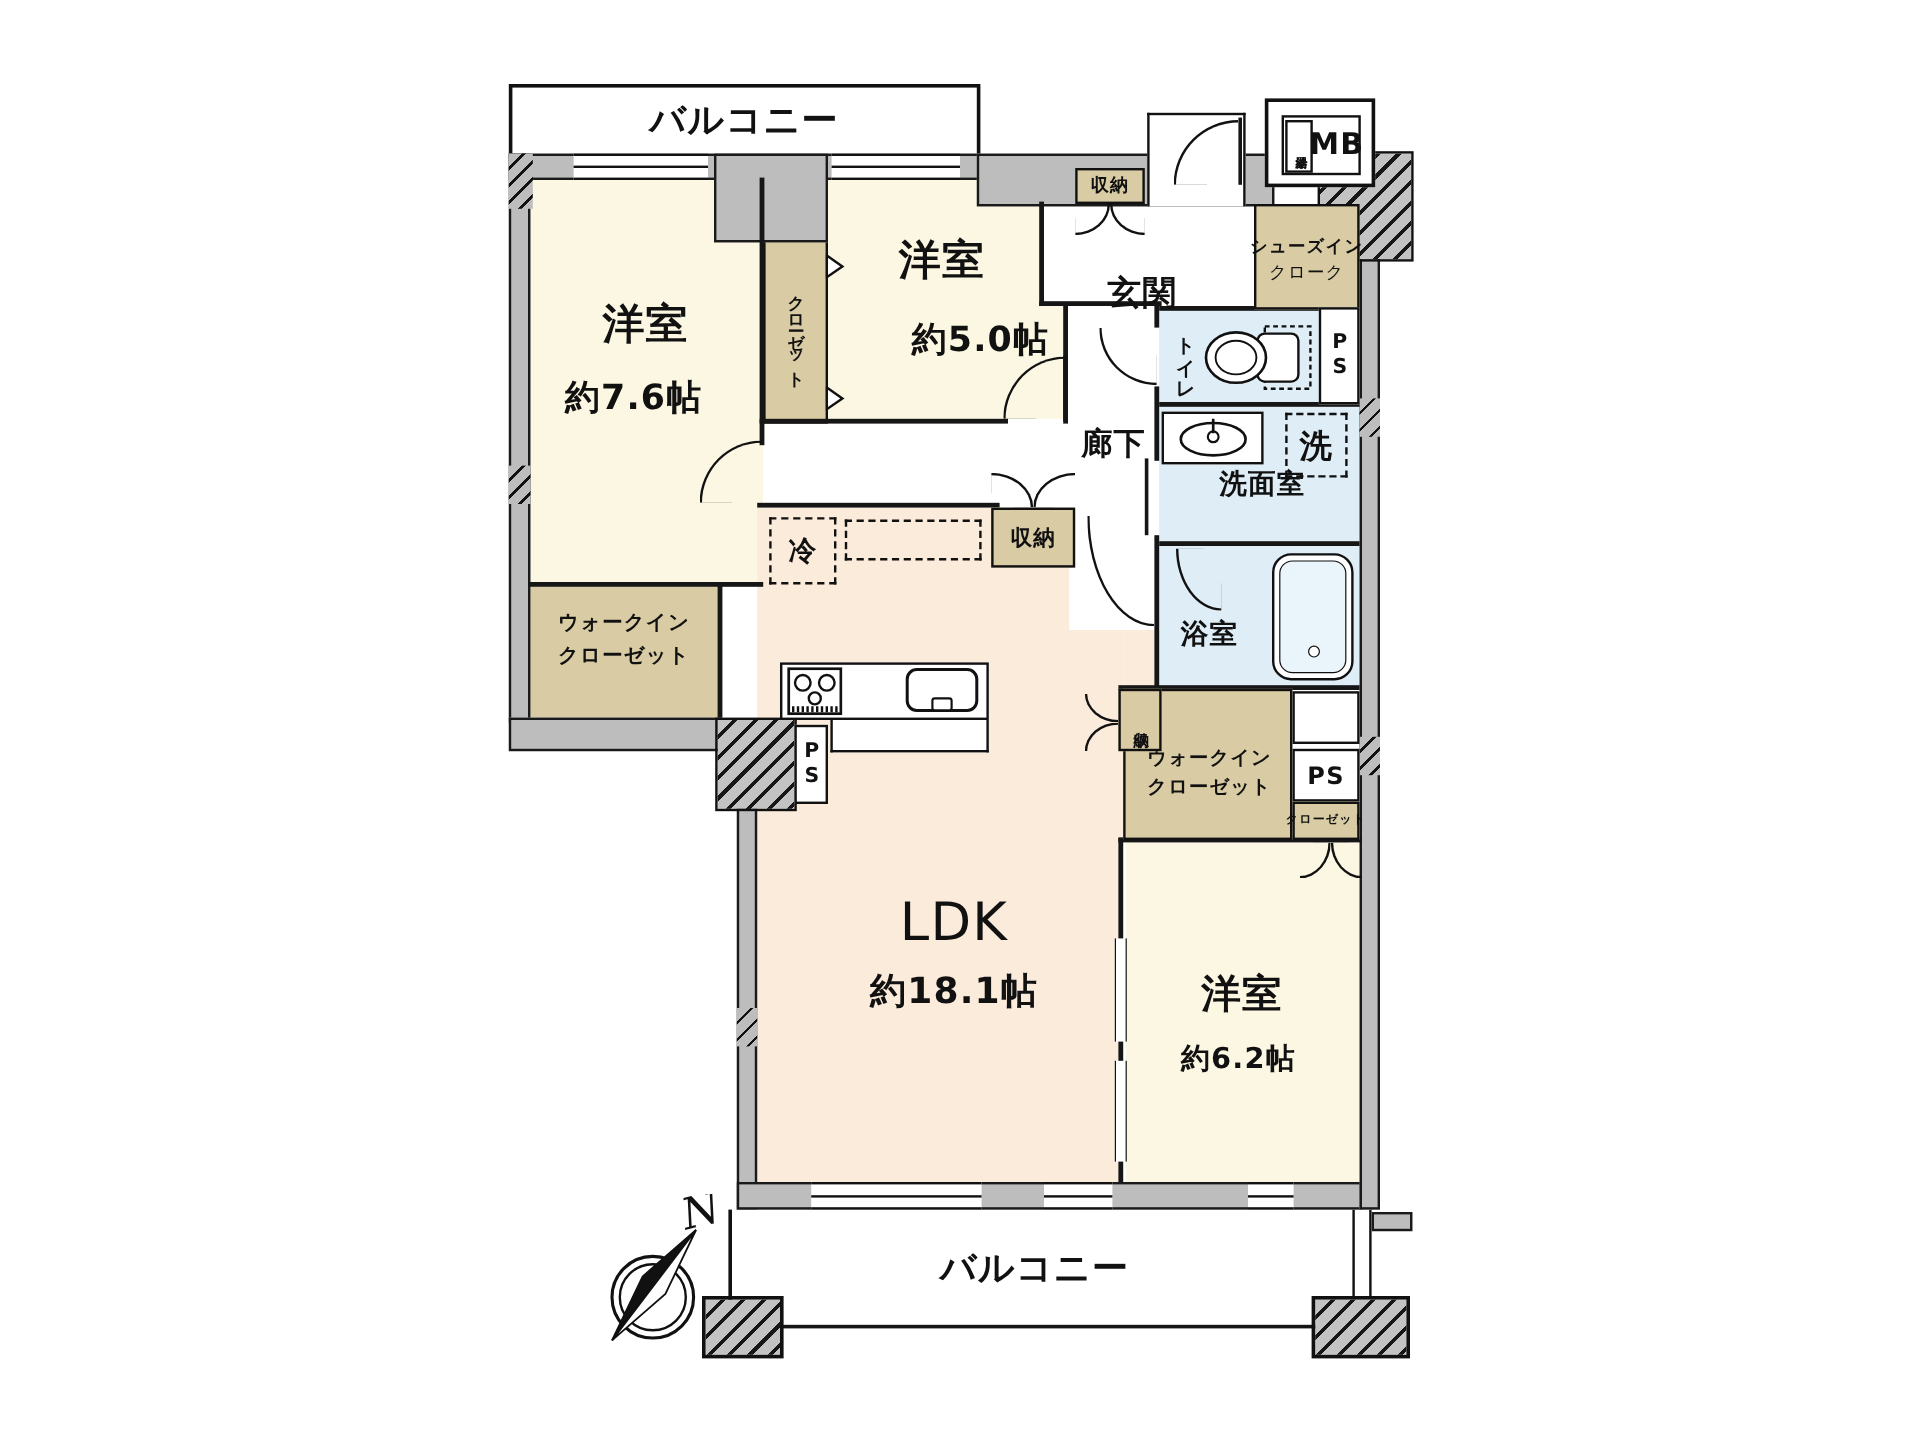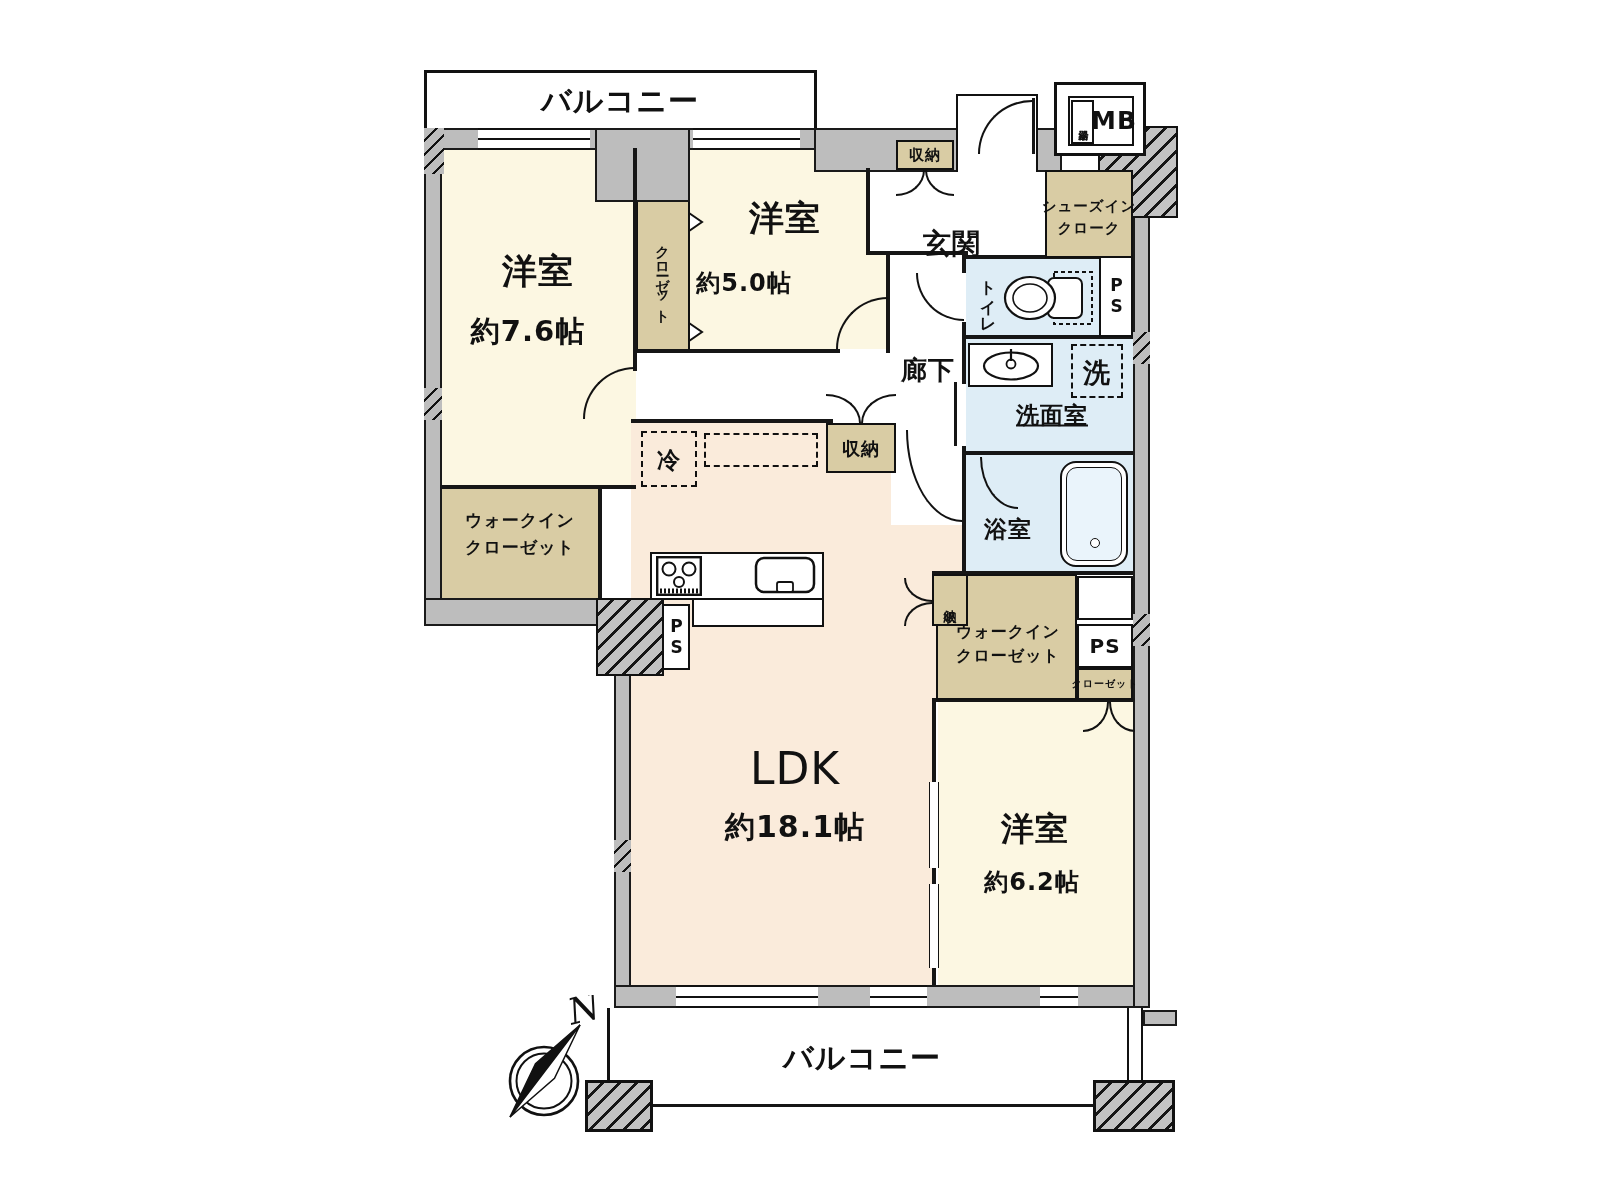--- a/index.html
+++ b/index.html
@@ -113,42 +113,42 @@
   <div class="lbl" style="left:1114px;top:120px;font-size:25px;">MB</div>
 
   <div class="box" style="left:896px;top:140px;width:58px;height:30px;background:#D9CCA4;"></div>
   <div class="lbl" style="left:925px;top:155px;font-size:15px;">収納</div>
   <div class="arc" style="left:896px;top:170px;width:29px;height:26px;border-bottom-width:2.2px;border-right-width:2.2px;border-bottom-right-radius:100% 100%;"></div>
   <div class="arc" style="left:925px;top:170px;width:29px;height:26px;border-bottom-width:2.2px;border-left-width:2.2px;border-bottom-left-radius:100% 100%;"></div>
   <div class="lbl" style="left:952px;top:212px;font-size:28px;margin-top:32px;">玄関</div>
 
   <div class="box" style="left:1045px;top:170px;width:88px;height:88px;background:#D9CCA4;border-width:2px;"></div>
   <div class="lbl" style="left:1089px;top:206px;font-size:14.5px;font-weight:600;">シューズイン</div>
-  <div class="lbl" style="left:1089px;top:228px;font-size:14.5px;font-weight:700;">クローク</div>
+  <div class="lbl" style="left:1089px;top:228px;font-size:14.5px;font-weight:400;">クローク</div>
 
   <div class="abs" style="left:1099px;top:256px;width:34px;height:81px;background:#fff;border:2.5px solid #111;"></div>
   <div class="lbl stack" style="left:1116px;top:296px;font-size:17px;">PS</div>
   <div class="lbl vtext" style="left:988px;top:297px;font-size:16px;">トイレ</div>
   <svg class="abs" style="left:1002px;top:266px;" width="96" height="64" viewBox="0 0 96 64">
     <rect x="52" y="6" width="38" height="52" fill="none" stroke="#111" stroke-width="2" stroke-dasharray="4 3"></rect>
     <rect x="46" y="12" width="34" height="40" rx="6" fill="#fff" stroke="#111" stroke-width="2"></rect>
     <ellipse cx="28" cy="32" rx="25" ry="21" fill="#fff" stroke="#111" stroke-width="2.2"></ellipse>
     <ellipse cx="28" cy="32" rx="17" ry="14" fill="none" stroke="#111" stroke-width="1.6"></ellipse>
   </svg>
   <div class="arc" style="left:916px;top:273px;width:48px;height:48px;border-bottom-width:2.4px;border-left-width:2.4px;border-bottom-left-radius:100% 100%;"></div>
 
   <div class="abs" style="left:968px;top:343px;width:85px;height:44px;background:#fff;border:2px solid #111;"></div>
   <svg class="abs" style="left:976px;top:347px;" width="70" height="36" viewBox="0 0 70 36">
     <ellipse cx="35" cy="19" rx="27" ry="13.5" fill="#fff" stroke="#111" stroke-width="2.2"></ellipse>
     <line x1="35" y1="2" x2="35" y2="14" stroke="#111" stroke-width="2.2"></line>
     <circle cx="35" cy="17" r="4.5" fill="none" stroke="#111" stroke-width="1.8"></circle>
   </svg>
   <div class="dash" style="left:1071px;top:344px;width:52px;height:54px;"></div>
   <div class="lbl" style="left:1097px;top:372px;font-size:27px;">洗</div>
-  <div class="lbl" style="left:1052px;top:415px;font-size:23px;text-decoration:underline;">洗面室</div>
+  <div class="lbl" style="left:1052px;top:404px;font-size:23px;">洗面室</div>
 
   <div class="arc" style="left:980px;top:457px;width:38px;height:52px;border-bottom-width:2.4px;border-left-width:2.4px;border-bottom-left-radius:100% 100%;"></div>
   <div class="abs" style="left:1060px;top:461px;width:68px;height:106px;background:#fff;border:2.5px solid #111;border-radius:16px;"></div>
   <div class="abs" style="left:1066px;top:467px;width:56px;height:94px;background:#EAF4FB;border:1.8px solid #111;border-radius:11px;"></div>
   <div class="abs" style="left:1090px;top:538px;width:10px;height:10px;border:1.8px solid #111;border-radius:50%;background:#fff;"></div>
   <div class="lbl" style="left:1008px;top:529px;font-size:23px;">浴室</div>
 
   <div class="lbl" style="left:928px;top:370px;font-size:26px;">廊下</div>
   <div class="arc" style="left:906px;top:430px;width:56px;height:92px;border-bottom-width:2.4px;border-left-width:2.4px;border-bottom-left-radius:100% 100%;"></div>
 
@@ -156,21 +156,21 @@
   <div class="lbl" style="left:528px;top:331px;font-size:29px;">約7.6帖</div>
   <div class="lbl vtext" style="left:663px;top:276px;font-size:14px;font-weight:600;">クローゼット</div>
   <svg class="abs" style="left:688px;top:212px;" width="16" height="20" viewBox="0 0 16 20">
       <path d="M1 1 L14 10 L1 19 Z" fill="#fff" stroke="#111" stroke-width="2"></path>
     </svg>
   <svg class="abs" style="left:688px;top:322px;" width="16" height="20" viewBox="0 0 16 20">
       <path d="M1 1 L14 10 L1 19 Z" fill="#fff" stroke="#111" stroke-width="2"></path>
     </svg>
 
   <div class="lbl" style="left:785px;top:218px;font-size:35px;">洋室</div>
-  <div class="lbl" style="left:744px;top:283px;font-size:24px;">約5.0帖</div>
+  <div class="lbl" style="left:817px;top:283px;font-size:29px;">約5.0帖</div>
   <div class="lineV" style="left:886px;top:297px;width:3px;height:54px;"></div>
   <div class="arc" style="left:836px;top:297px;width:52px;height:52px;border-top-width:2.4px;border-left-width:2.4px;border-top-left-radius:100% 100%;"></div>
   <div class="arc" style="left:583px;top:367px;width:52px;height:52px;border-top-width:2.4px;border-left-width:2.4px;border-top-left-radius:100% 100%;"></div>
 
   <div class="lbl" style="left:520px;top:520px;font-size:17px;font-weight:600;">ウォークイン</div>
   <div class="lbl" style="left:520px;top:547px;font-size:17px;font-weight:600;">クローゼット</div>
 
   <div class="box" style="left:826px;top:423px;width:70px;height:50px;background:#D9CCA4;"></div>
   <div class="lbl" style="left:861px;top:449px;font-size:18px;">収納</div>
   <div class="arc" style="left:826px;top:394px;width:35px;height:29px;border-top-width:2.2px;border-right-width:2.2px;border-top-right-radius:100% 100%;"></div>

